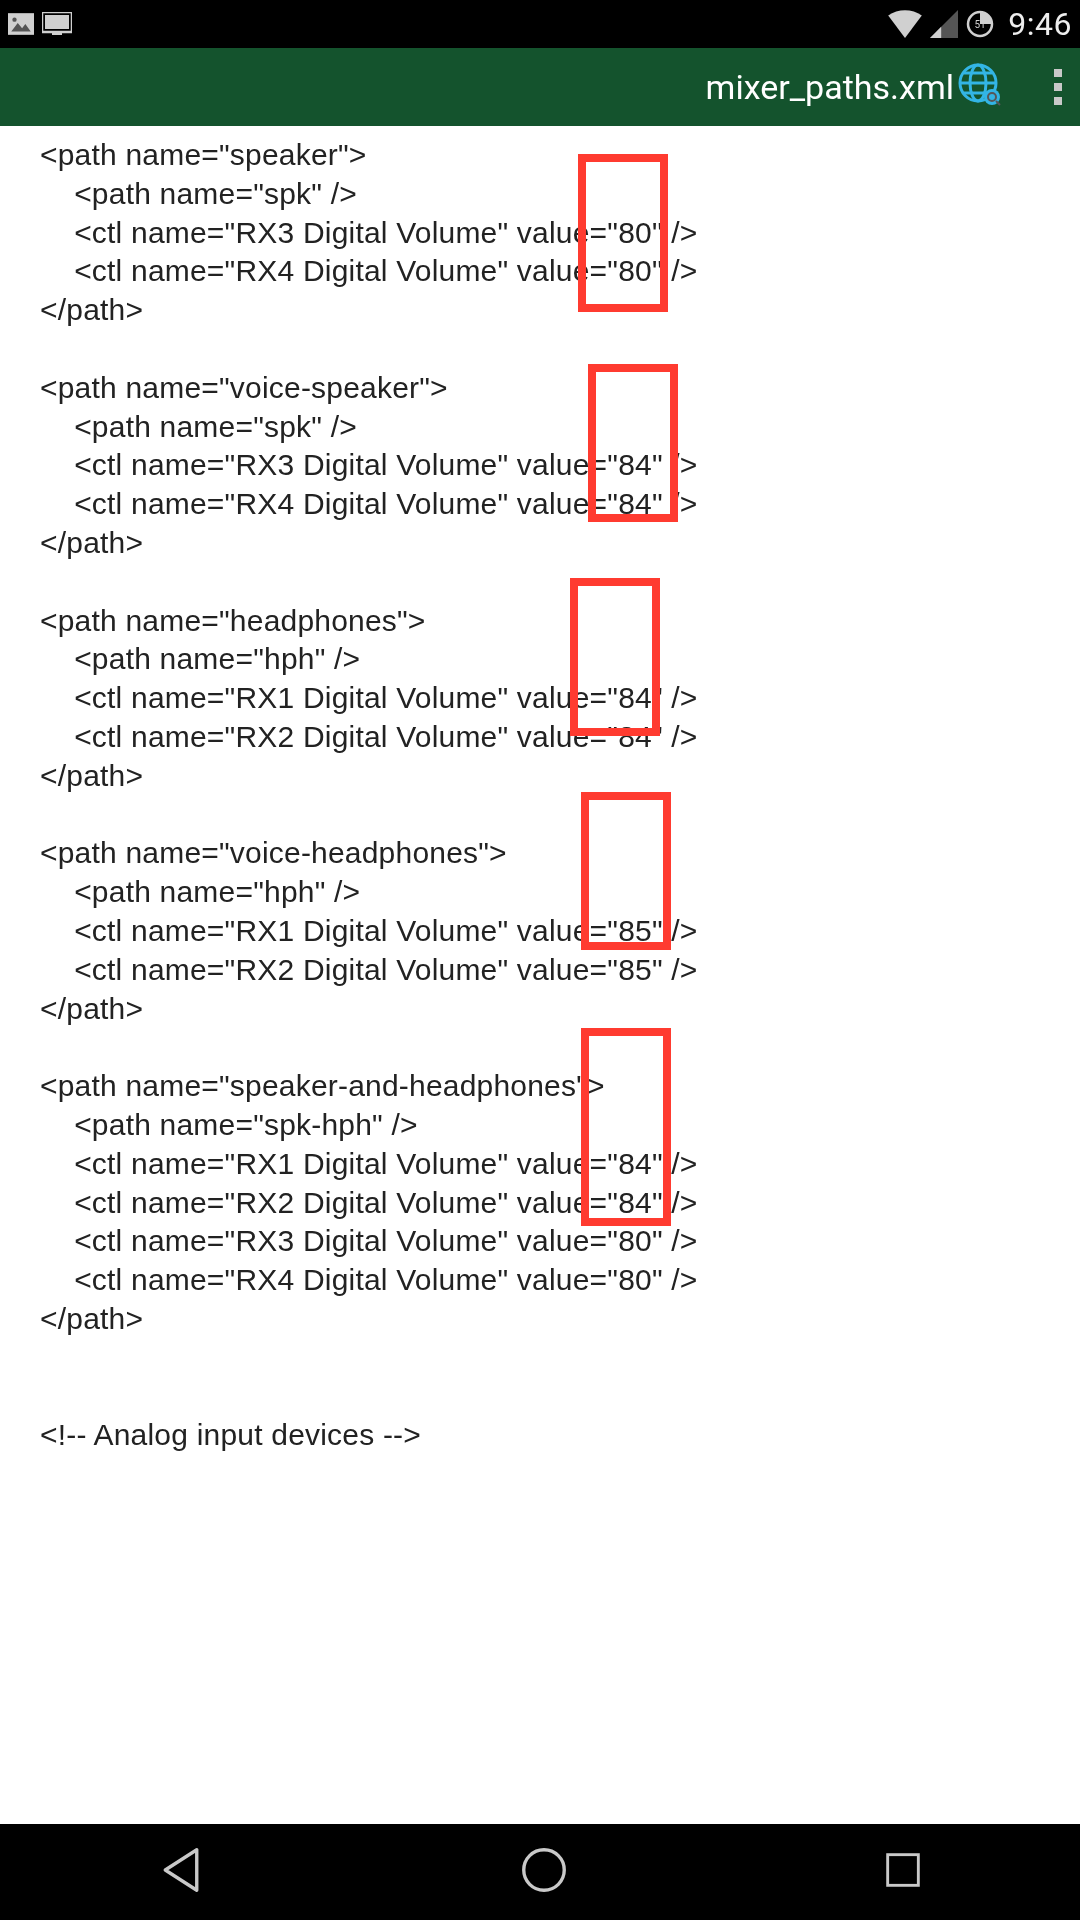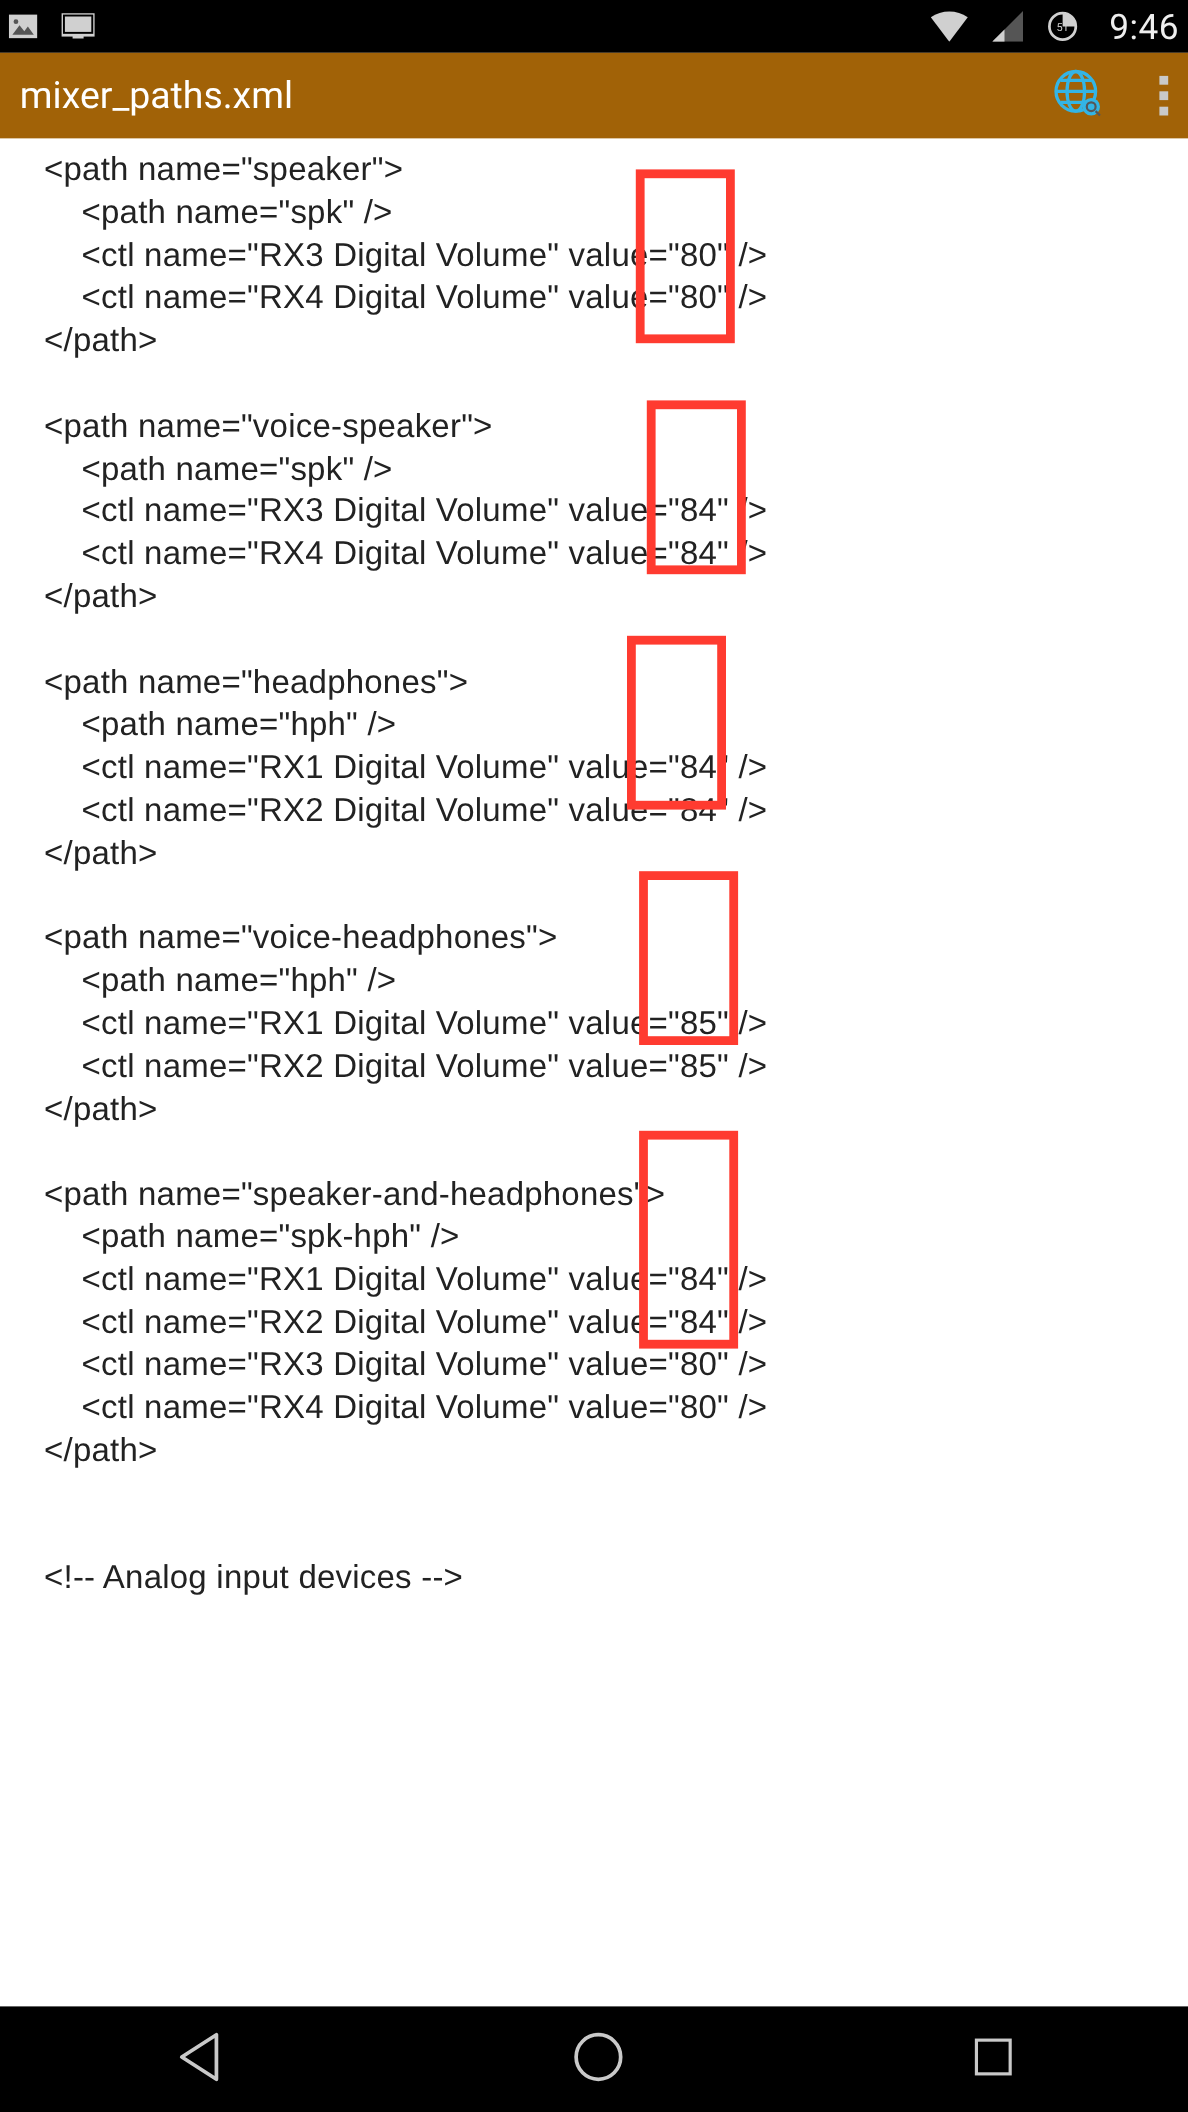--- a/index.html
+++ b/index.html
@@ -14,29 +14,29 @@
     background: #000;
     height: 48px;
     width: 100%;
     display: flex;
     align-items: center;
     justify-content: space-between;
     padding: 0 8px;
     box-sizing: border-box;
     color: #d0d0d0;
   }
-  .status-left, .status-right { display: flex; align-items: center; gap: 22px; }
+  .status-left, .status-right { display: flex; align-items: center; gap: 8px; }
   .status-time { font-size: 32px; color: #eee; letter-spacing: 0.5px; margin-left: 6px; }
   .status-icon { display:flex; align-items:center; }
   .app-bar {
-    background: #a16207;
+    background: #14532d;
     height: 78px;
     display: flex;
     align-items: center;
-    justify-content: space-between;
+    justify-content: flex-end;
     padding: 0 18px 0 18px;
     box-sizing: border-box;
   }
   .app-title {
     color: #fff;
     font-size: 34px;
     font-weight: 400;
   }
   .app-actions { display:flex; align-items:center; gap: 48px; }
   .globe-search { color:#33b5e5; }

